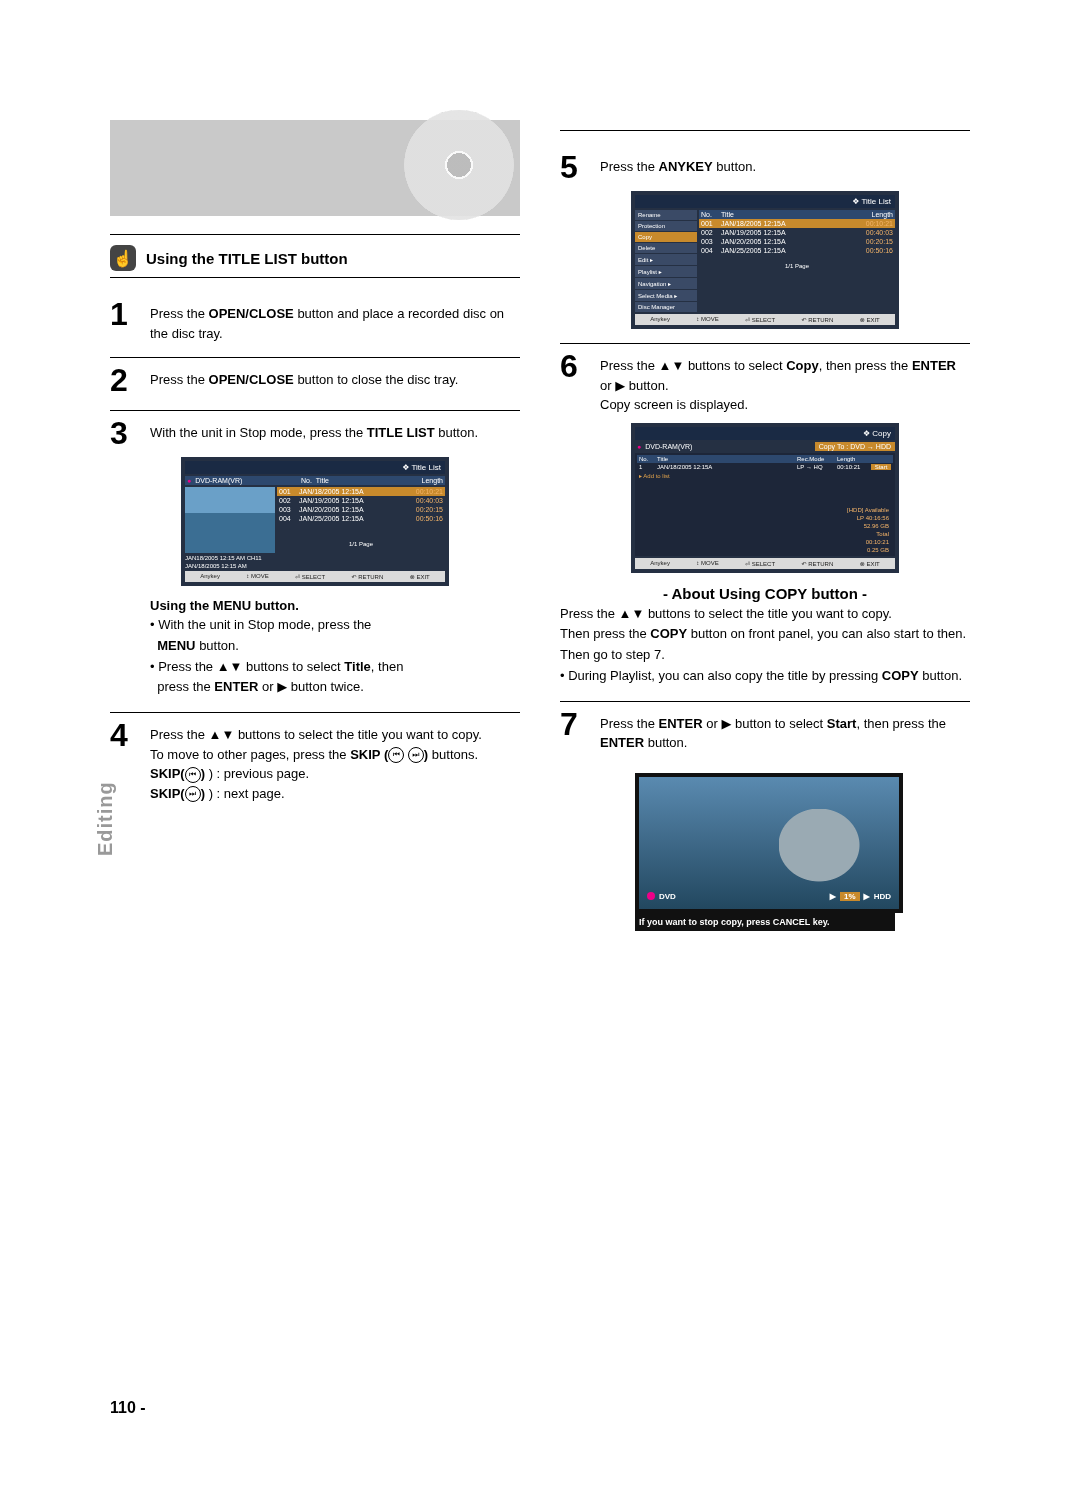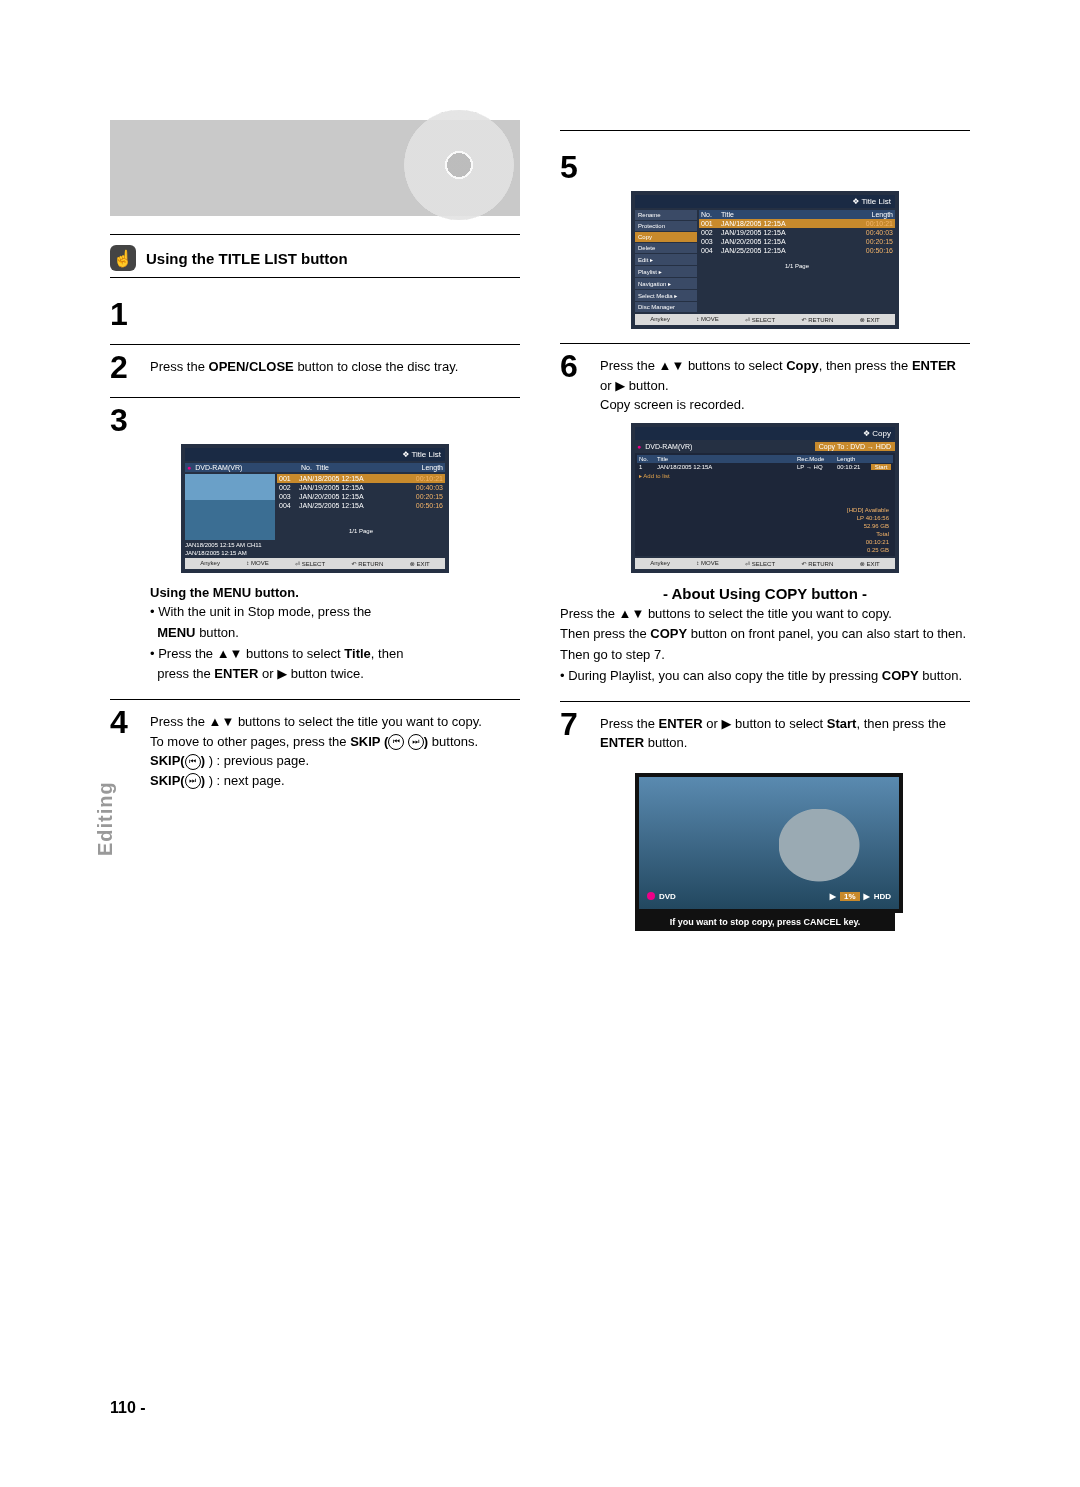--- a/index.html
+++ b/index.html
@@ -212,21 +212,21 @@
     font-size:8px; color:#fff;
     display:flex; gap:4px; align-items:center;
   }
   .playimg .badge .dot { width:8px;height:8px;border-radius:50%;background:#e08; }
   .playimg .prog {
     position:absolute; right:8px; bottom:8px;
     font-size:8px; color:#fff; display:flex; align-items:center; gap:4px;
   }
   .playimg .prog .pct { background:#c88a2c; padding:0 4px; }
   .playimg .caption {
-    background:#111; color:#fff; font-size:9px; text-align:center; padding:4px;
+    background:#111; color:#fff; font-size:9px; text-align:left; padding:4px;
   }
   
   .side-tab {
     position:absolute;
     left:94px;
     top: 856px;
     transform: rotate(-90deg);
     transform-origin: left top;
     font-size: 20px;
     font-weight: bold;
@@ -261,31 +261,37 @@
       </div>
 
       <div class="section-head">
         <span class="hand-icon">☝</span>
         <span>Using the TITLE LIST button</span>
       </div>
       <div class="hr"></div>
 
       <div class="step" style="border-top:none;">
         <div class="num">1</div>
+        <div class="body">
+          <span>Press the </span><span class="bold">OPEN/CLOSE</span><span> button and place a recorded disc on the disc tray.</span>
+        </div>
       </div>
 
       <div class="step">
         <div class="num">2</div>
         <div class="body">
           <span>Press the </span><span class="bold">OPEN/CLOSE</span><span> button to close the disc tray.</span>
         </div>
       </div>
 
       <div class="step">
         <div class="num">3</div>
+        <div class="body">
+          <span>With the unit in Stop mode, press the </span><span class="bold">TITLE LIST</span><span> button.</span>
+        </div>
       </div>
 
       <div class="osd">
         <div class="hdr">Title List</div>
         <div style="display:flex;font-size:7px;background:#2d486e;padding:1px 2px;gap:4px;">
           <span style="color:#e08;">●</span>
           <span style="flex:1">DVD-RAM(VR)</span>
           <span>No.</span>
           <span style="flex:1">Title</span>
           <span>Length</span>
@@ -346,20 +352,23 @@
           <span class="bold">SKIP(</span><span class="circled">⏭</span><span class="bold">)</span> <span>) : next page.</span>
         </div>
       </div>
     </div>
 
     <div class="col">
       <div class="hr" style="margin-top:10px;"></div>
 
       <div class="step" style="border-top:none;">
         <div class="num">5</div>
+        <div class="body">
+          <span>Press the </span><span class="bold">ANYKEY</span><span> button.</span>
+        </div>
       </div>
 
       <div class="osd">
         <div class="hdr">Title List</div>
         <div class="main">
           <div class="osd2-menu">
             <div>Rename</div>
             <div>Protection</div>
             <div class="on">Copy</div>
             <div>Delete</div>
@@ -404,21 +413,21 @@
           <span>⏎ <span>SELECT</span></span>
           <span>↶ <span>RETURN</span></span>
           <span>⊗ <span>EXIT</span></span>
         </div>
       </div>
 
       <div class="step">
         <div class="num">6</div>
         <div class="body">
           <span>Press the </span><span class="tri">▲▼</span><span> buttons to select </span><span class="bold">Copy</span><span>, then press the </span><span class="bold">ENTER</span><span> or </span><span class="tri">▶</span><span> button.</span><br>
-          <span>Copy screen is recorded.</span>
+          <span>Copy screen is displayed.</span>
         </div>
       </div>
 
       <div class="osd osd-copy">
         <div class="hdr">Copy</div>
         <div style="display:flex;font-size:7px;">
           <span style="color:#e08;padding:1px 2px;">●</span>
           <span style="flex:1;padding:1px 2px;">DVD-RAM(VR)</span>
           <span style="background:#c88a2c;padding:1px 4px;">Copy To : DVD → HDD</span>
         </div>

